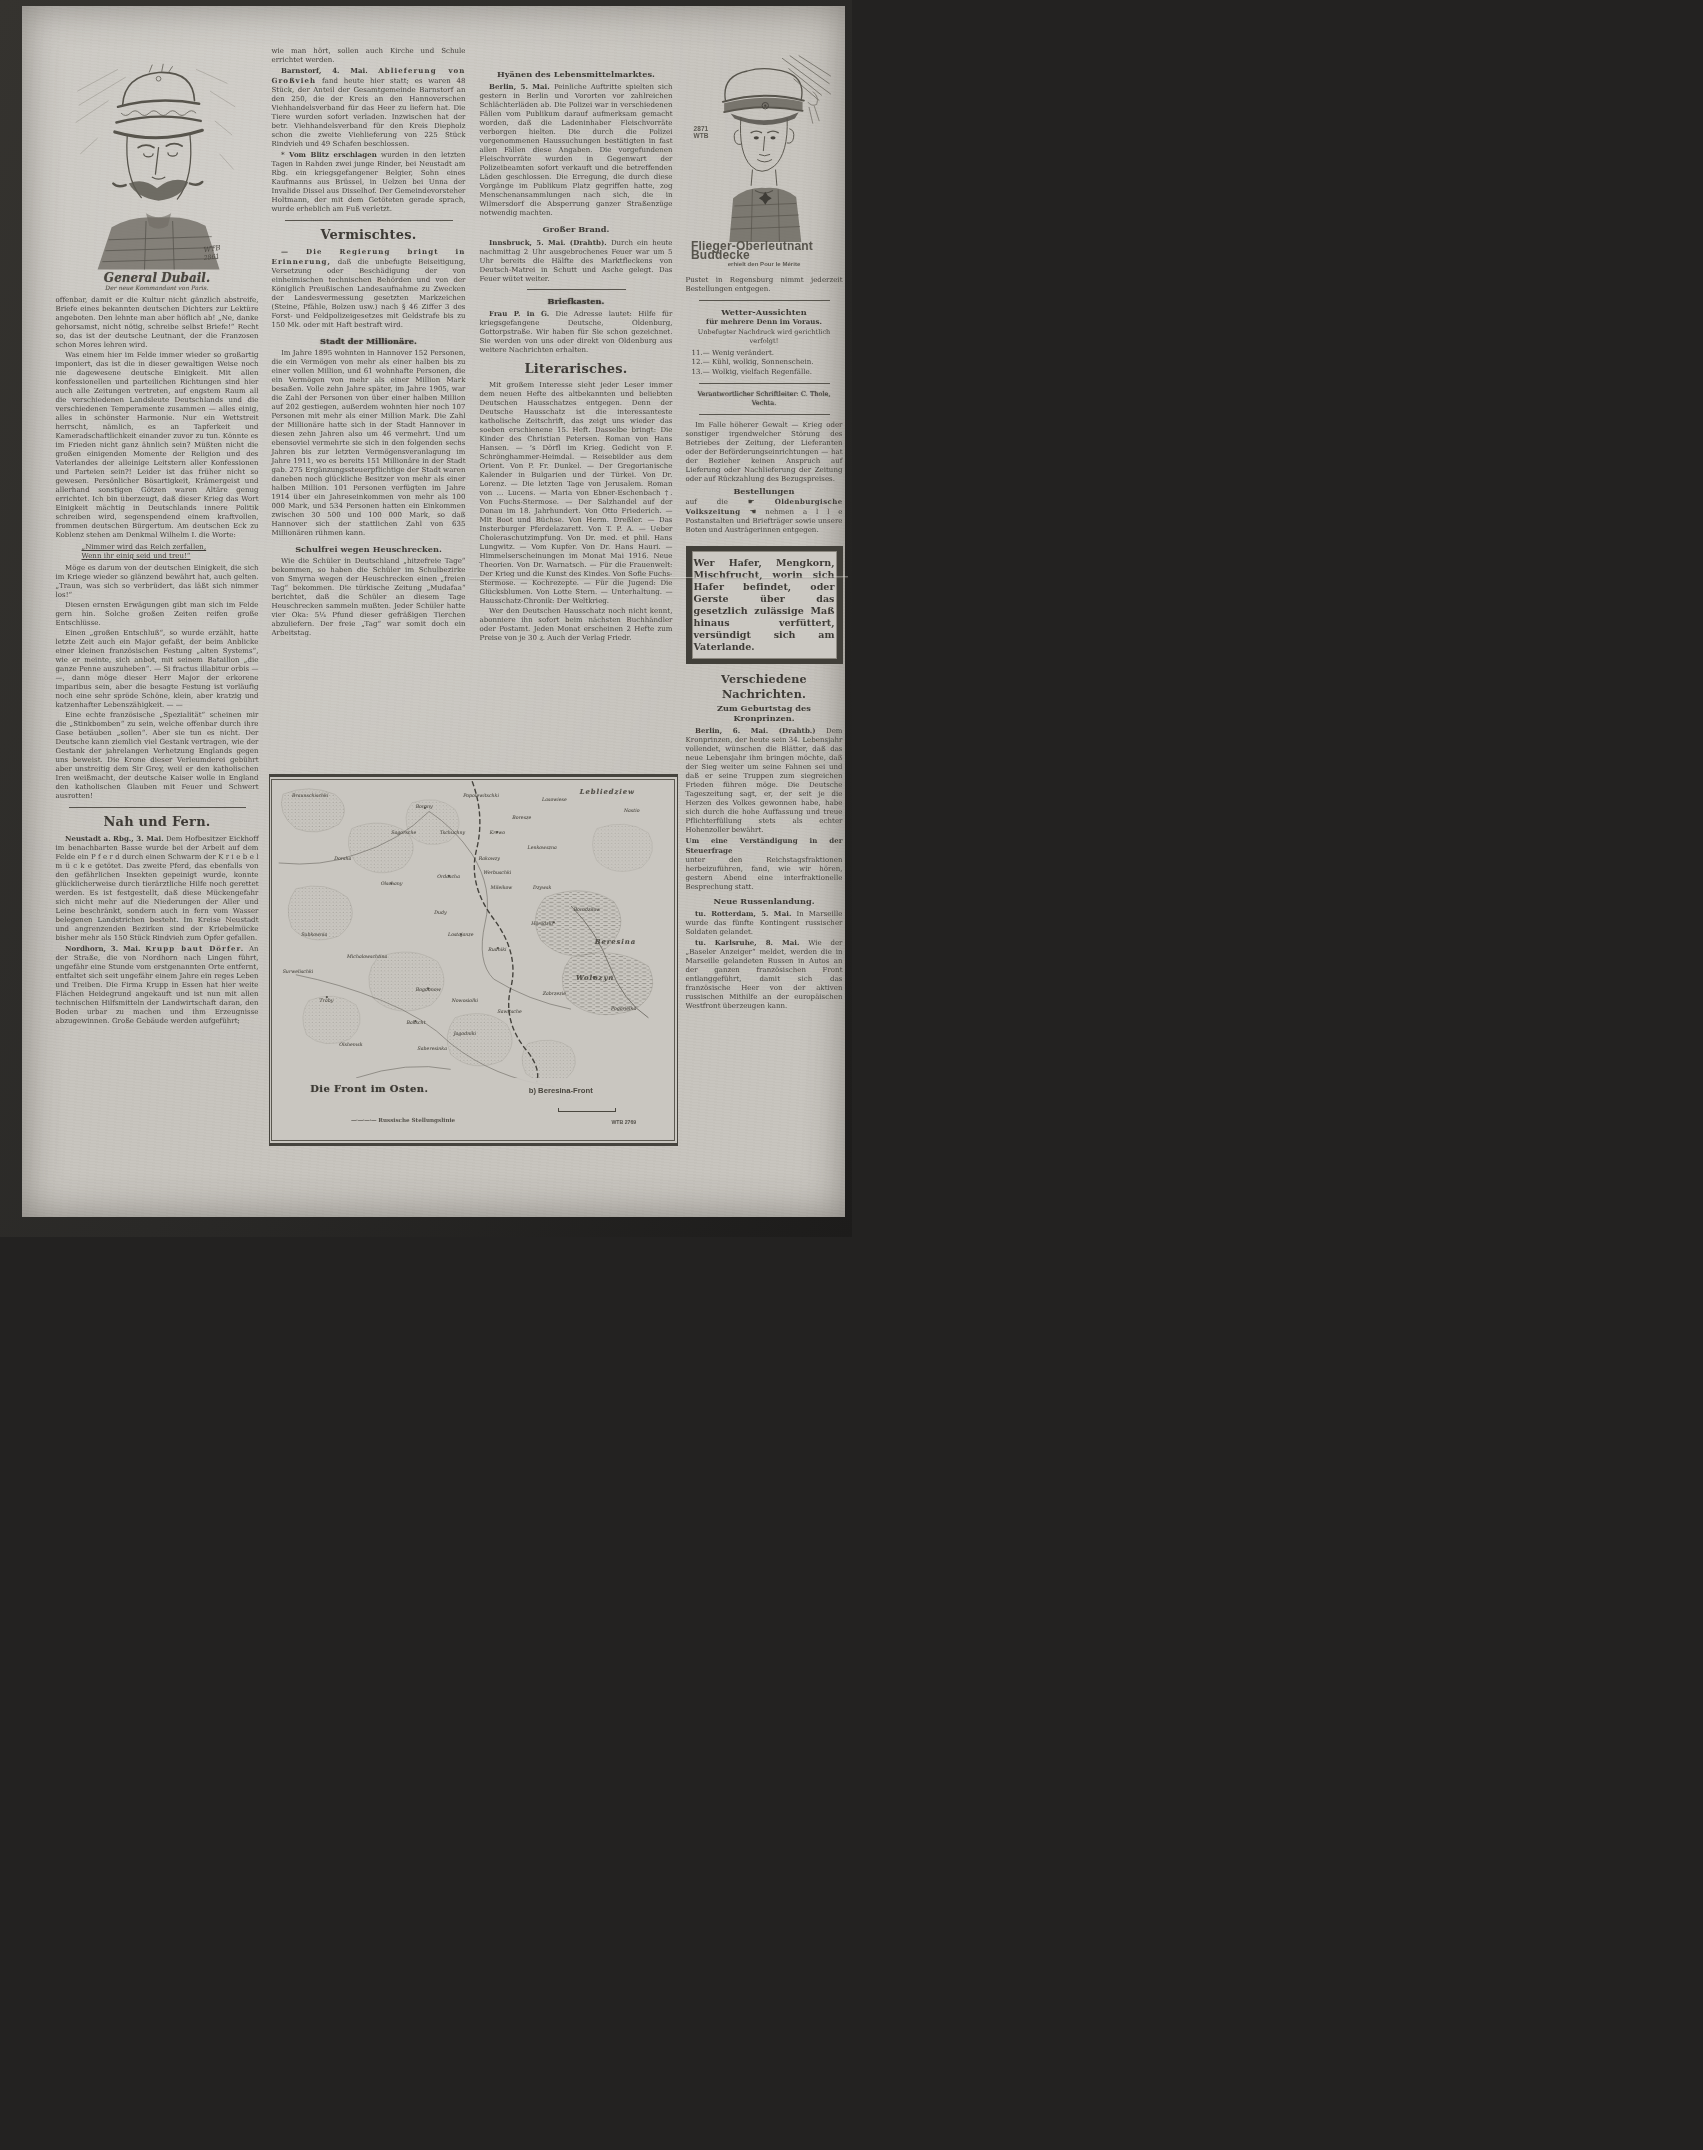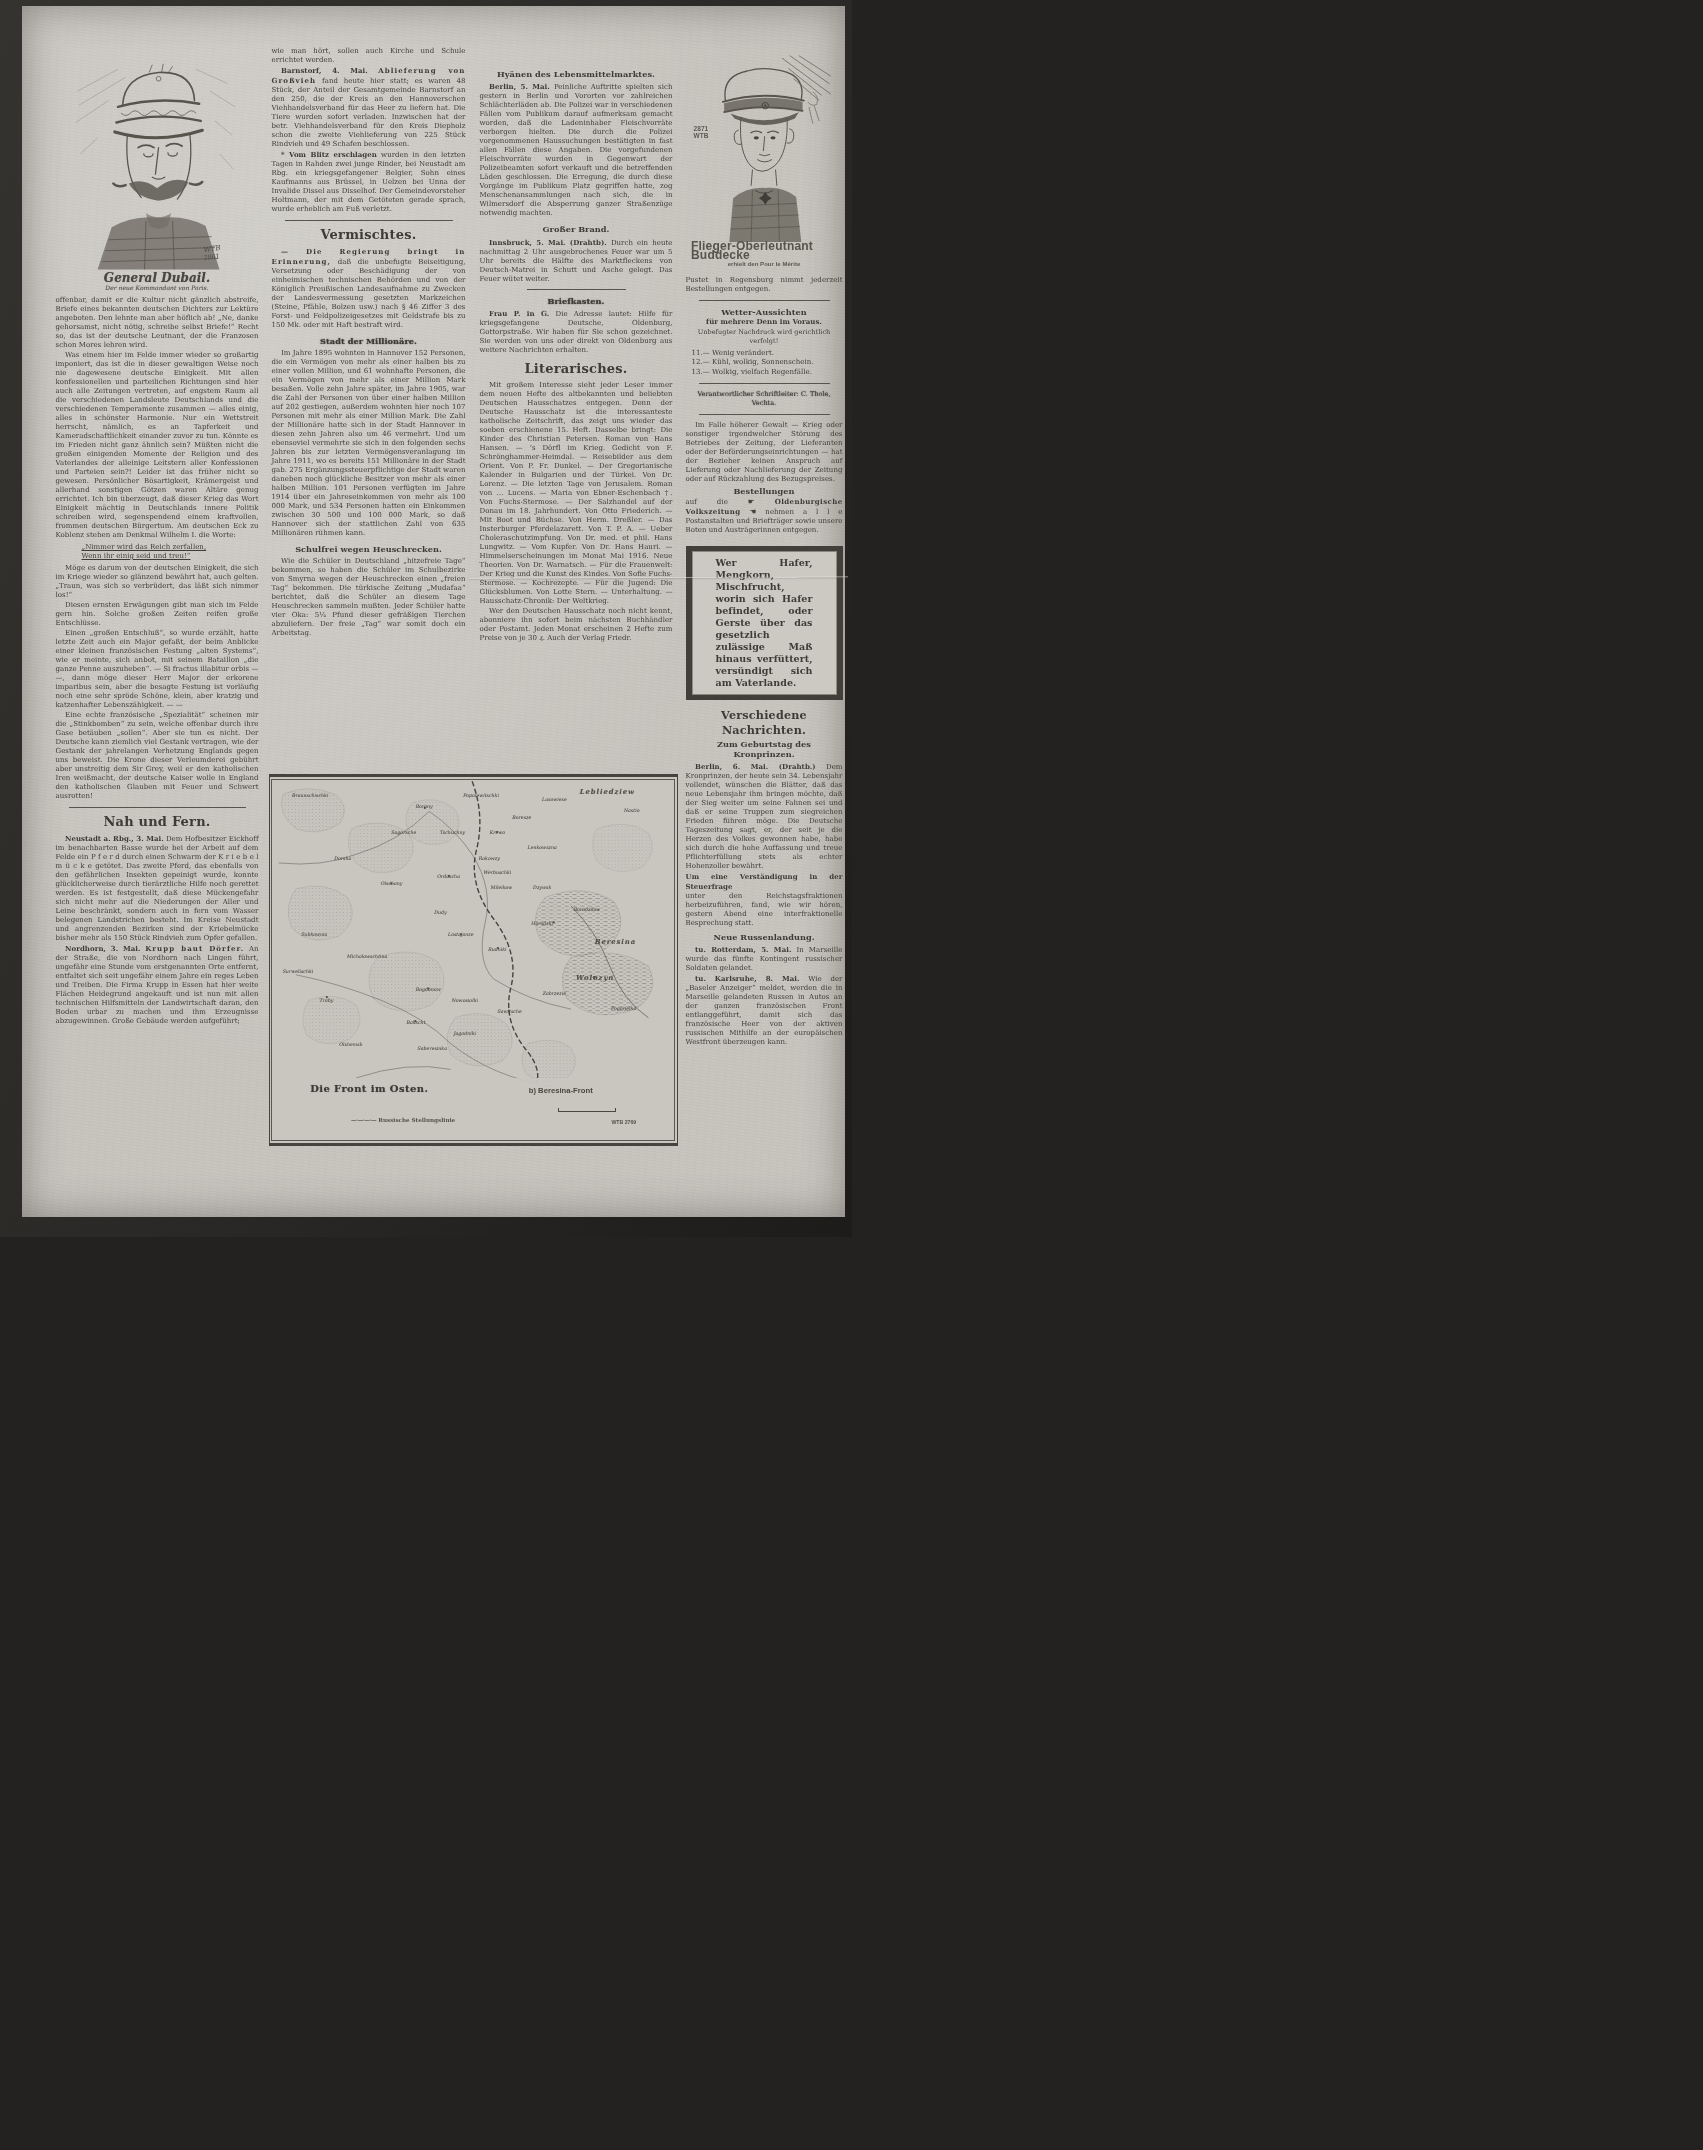--- a/index.html
+++ b/index.html
@@ -31,21 +31,21 @@
   .smudge{text-shadow:0 0 1.3px rgba(52,49,44,.85);}
   .poem{margin:3.4px 0 3.4px 26px;text-indent:0;text-decoration:underline;}
   .portrait{position:relative;margin:0 auto 3.4px;text-align:center;}
   .capline1{font-size:12px;font-weight:bold;font-style:italic;text-align:center;line-height:10.3px;color:#4a463f;text-shadow:0 0 0.9px rgba(70,66,58,.6);}
   .capline2{font-size:6px;font-style:italic;text-align:center;color:#5a564e;text-shadow:0 0 0.9px rgba(70,66,58,.5);}
   .photomark{position:absolute;left:2.6px;top:73px;font-family:"Liberation Sans",sans-serif;font-weight:bold;font-size:6.5px;line-height:6.9px;color:#5c5951;text-align:left;}
   .capsans1{font-family:"Liberation Sans",sans-serif;font-size:12px;font-weight:bold;color:#57544c;text-align:left;letter-spacing:0.2px;}
   .capsans2{font-family:"Liberation Sans",sans-serif;font-size:6px;font-weight:bold;color:#5c5952;text-align:center;}
   .wetter-item{text-indent:0;margin:0 0 0.4px 6px;}
   .fineprint{font-size:6.5px;}
-  .adbox{border:5.2px solid #413f39;border-left-width:6.5px;border-right-width:6.5px;background:#ccc9c3;padding:6px 24px;margin:11.2px 0 8.6px;font-size:9.5px;line-height:12px;font-weight:bold;text-align:justify;box-shadow:0 0 0 0.9px #8a867d inset;}
+  .adbox{border:5.2px solid #413f39;border-left-width:6.5px;border-right-width:6.5px;background:#ccc9c3;padding:6px 2px;margin:11.2px 0 8.6px;font-size:9.5px;line-height:12px;font-weight:bold;text-align:justify;box-shadow:0 0 0 0.9px #8a867d inset;}
   .handicon{font-size:7.7px;vertical-align:-0.4px;color:#45423c;}
   .bzname{font-weight:bold;letter-spacing:0.4px;}
   .map{position:absolute;left:247px;top:768px;width:409px;height:372px;background:#c9c6c0;
        border:1.3px solid #45433d;border-top:3.9px solid #45433d;border-bottom:3px solid #45433d;box-sizing:border-box;filter:blur(0.1px);}
   .map .inner{position:absolute;inset:1.7px;border:0.4px solid #5a574f;}
   .map-label{position:absolute;transform:translate(-50%,-50%);font-size:4.7px;font-style:italic;color:#55524b;white-space:nowrap;text-shadow:0 0 0.4px rgba(90,87,79,.5);}
   .map-label.big{font-size:6.9px;font-weight:bold;letter-spacing:0.9px;}
   .map-title{position:absolute;left:10%;top:83.5%;font-size:10px;font-weight:bold;color:#3c3a34;letter-spacing:0.4px;text-shadow:0 0 0.9px rgba(60,57,50,.55);}
   .map-sub{position:absolute;left:60%;top:84.5%;font-size:7.7px;font-weight:bold;color:#4a473f;font-family:"Liberation Sans",sans-serif;padding-left:15px;}
   .map-legend{position:absolute;left:20%;top:93%;font-size:5.6px;color:#55524b;font-weight:bold;}

